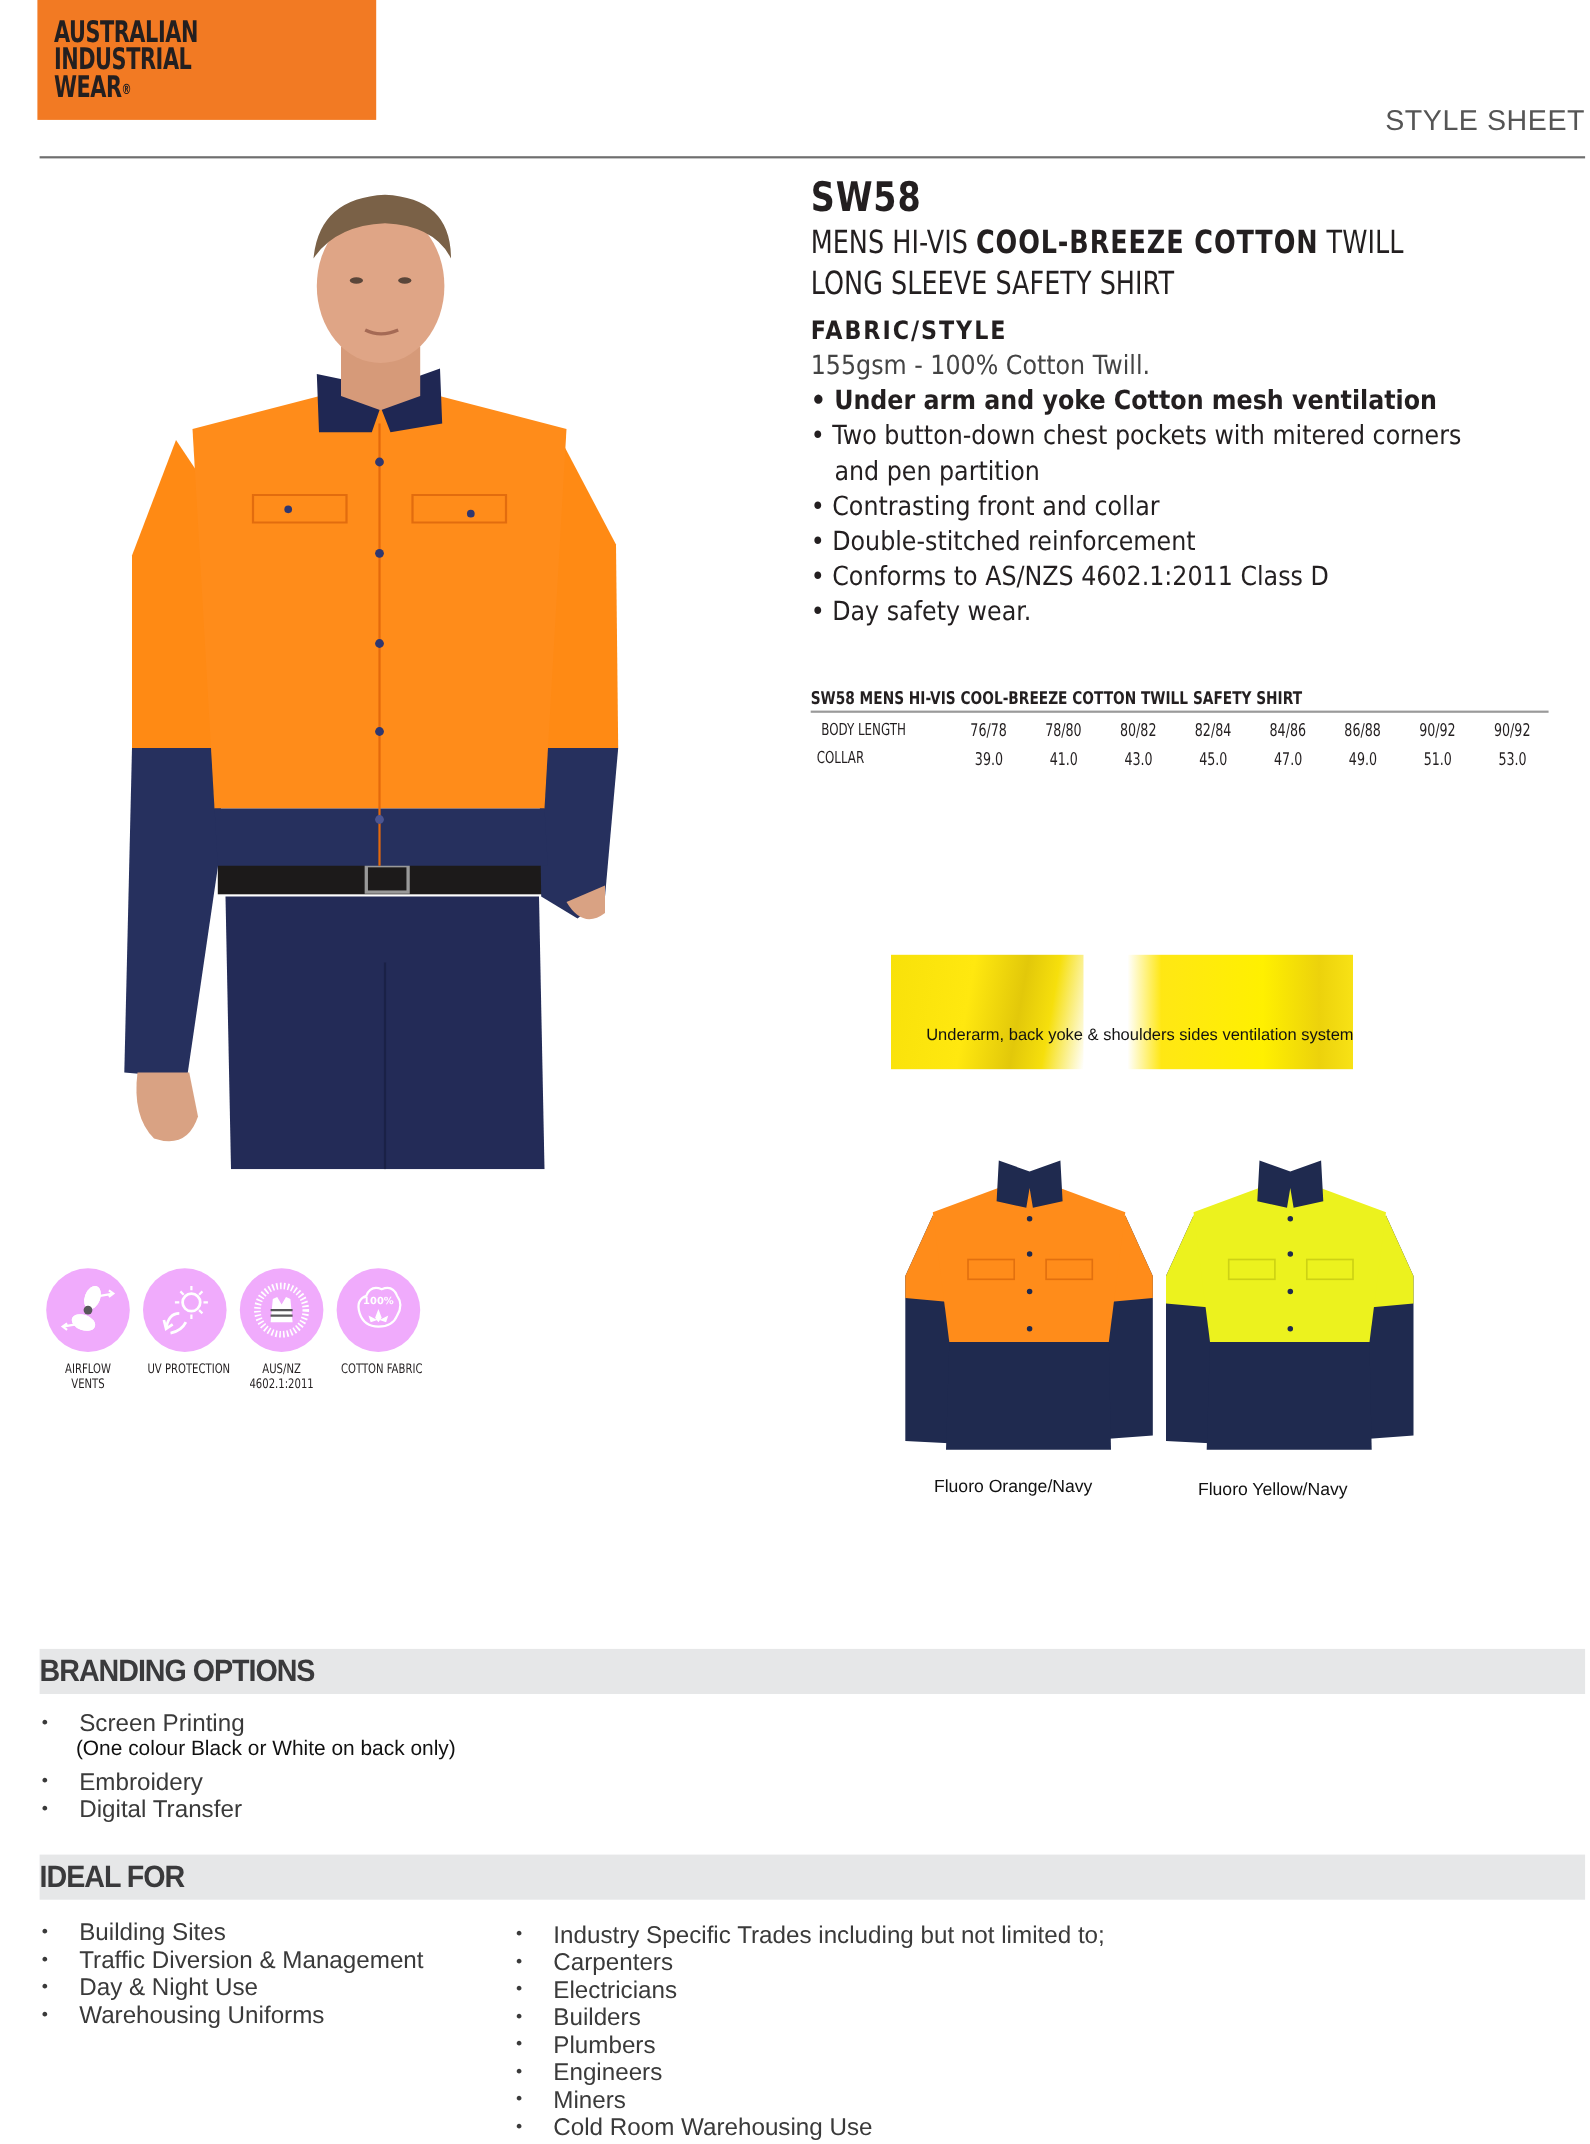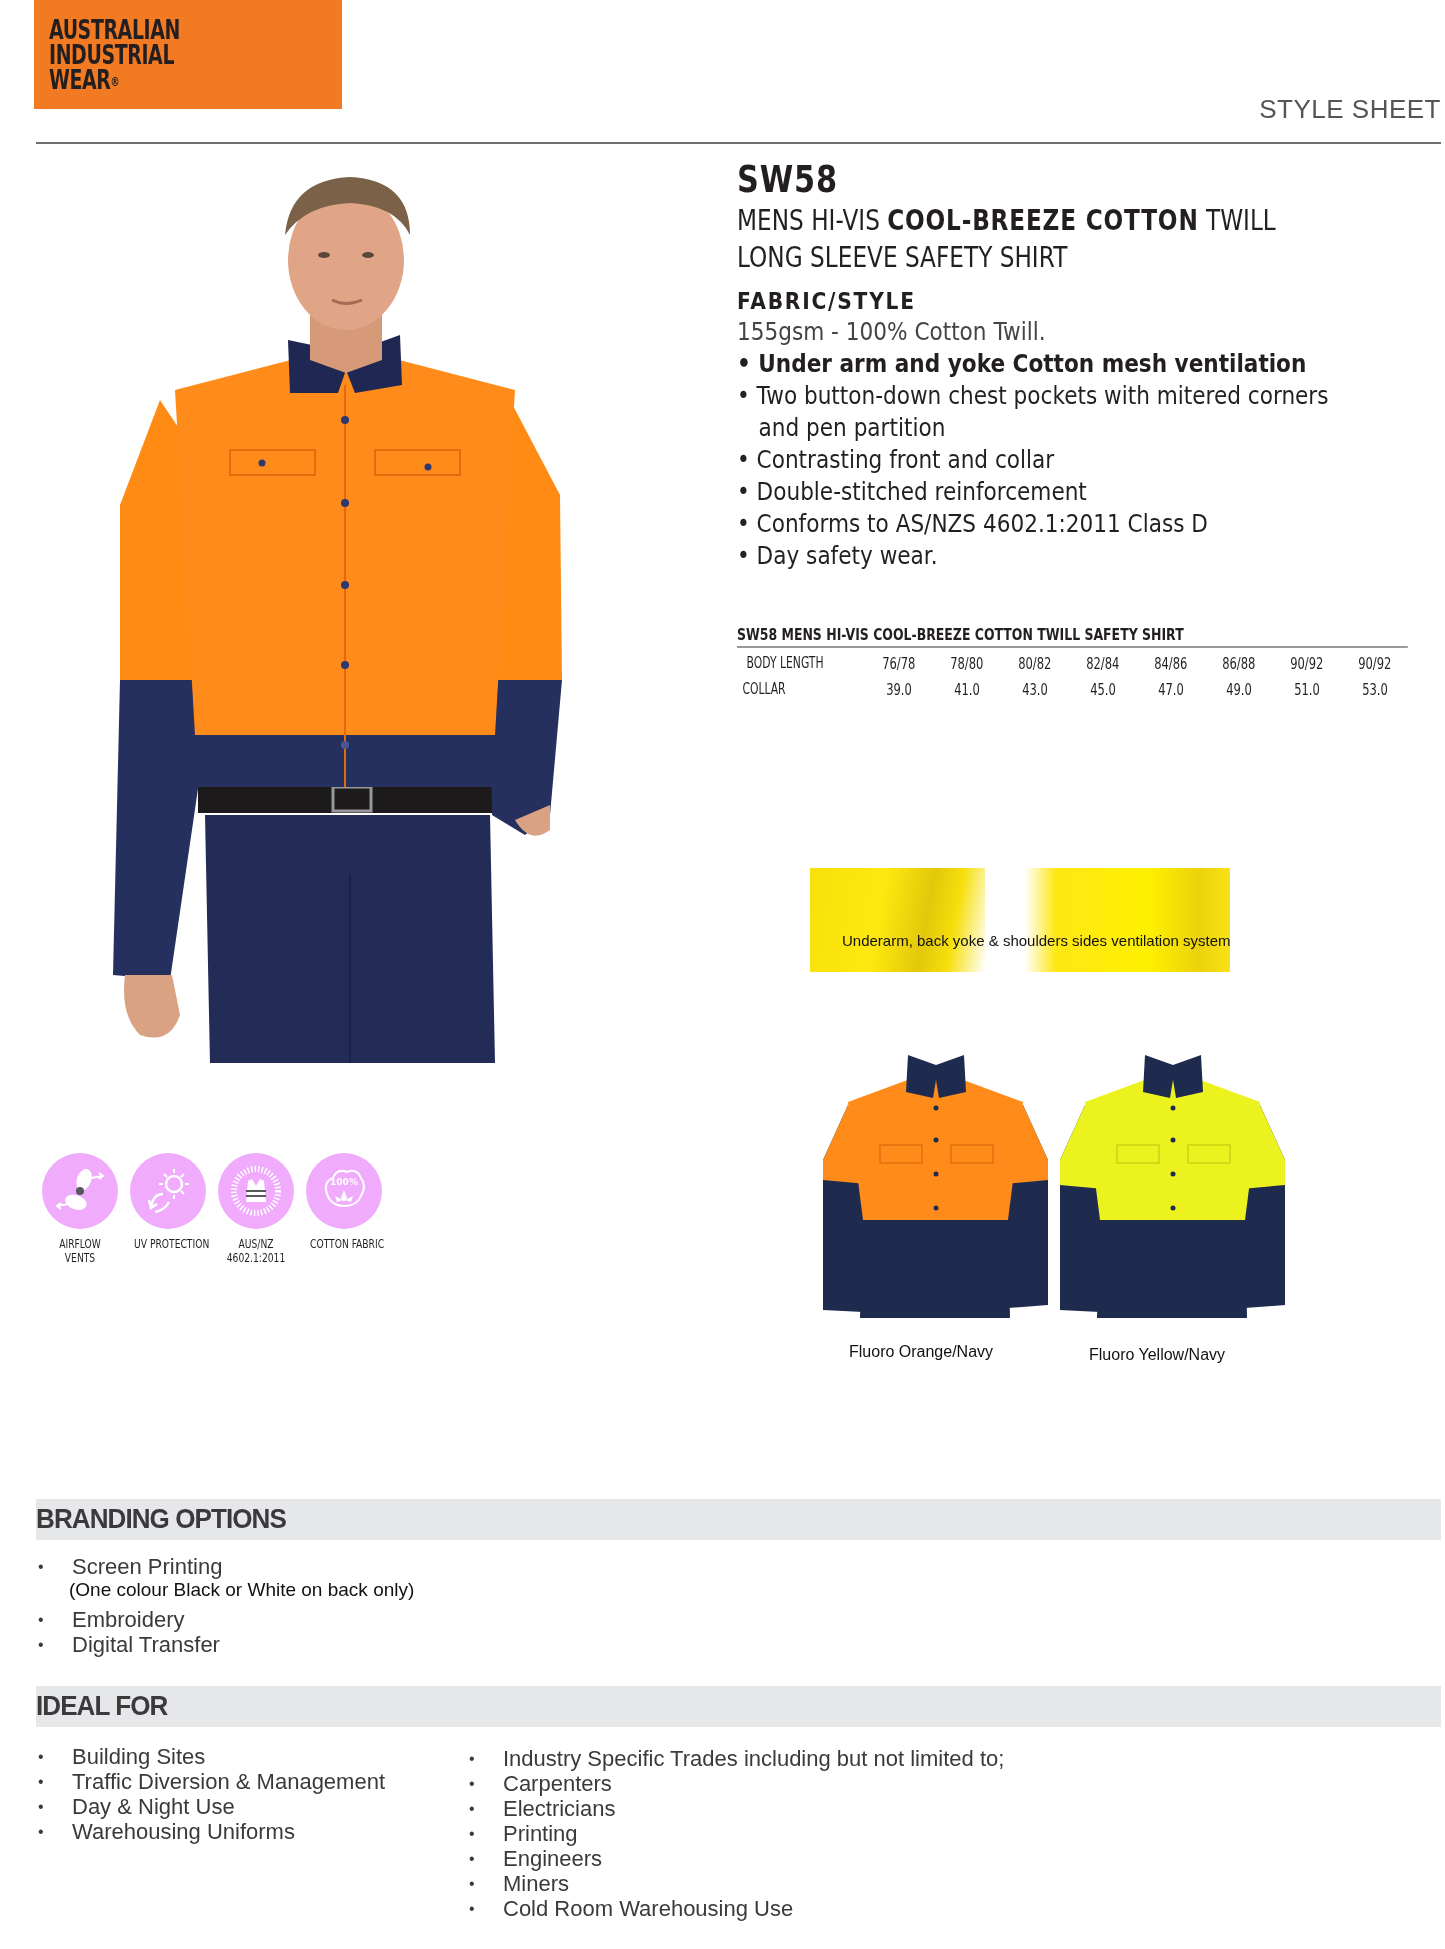--- a/index.html
+++ b/index.html
@@ -298,17 +298,18 @@
 <ul class="blist" style="left:36px; top:1744px;">
   <li>Building Sites</li>
   <li>Traffic Diversion &amp; Management</li>
   <li>Day &amp; Night Use</li>
   <li>Warehousing Uniforms</li>
 </ul>
 <ul class="blist" style="left:467px; top:1746px;">
   <li>Industry Specific Trades including but not limited to;</li>
   <li>Carpenters</li>
   <li>Electricians</li>
-  <li>Printing</li>
+  <li>Builders</li>
+  <li>Plumbers</li>
   <li>Engineers</li>
   <li>Miners</li>
   <li>Cold Room Warehousing Use</li>
 </ul>
 
 </body></html>

